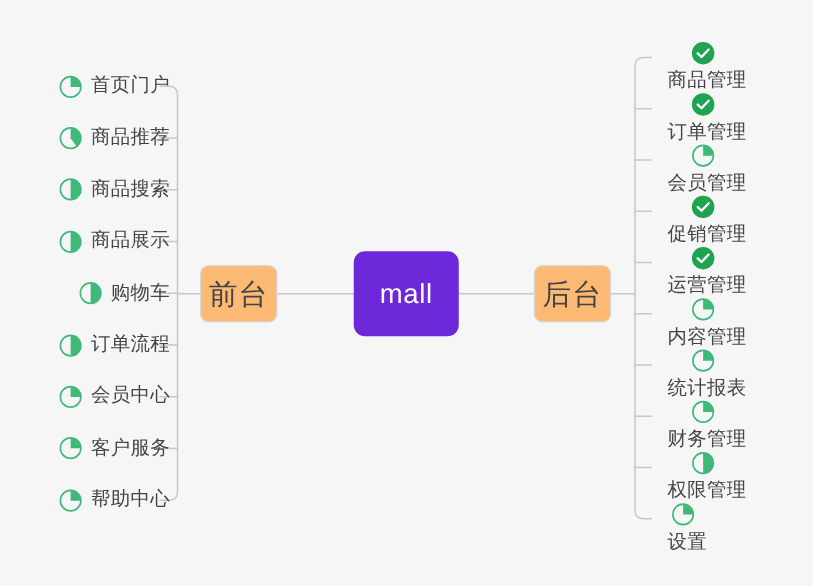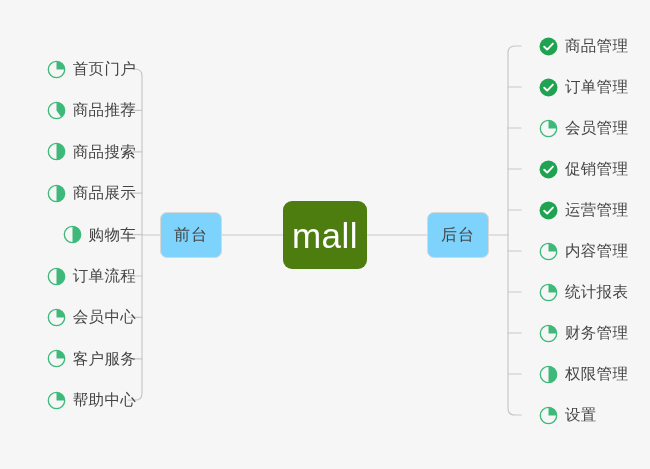--- a/index.html
+++ b/index.html
@@ -22,47 +22,47 @@
     white-space:nowrap;
   }
   .leaf .lbl{
     font-size:15.5px;
     color:#444444;
     line-height:26px;
     letter-spacing:0.3px;
   }
   .leaf.left{ right:0; flex-direction:row; }
   .leaf.left .lbl{ margin-left:7px; }
-  .leaf.right{ left:12px; }
+  .leaf.right{ left:0; flex-direction:column; }
   .leaf.right .lbl{ margin-left:7px; }
 
   .col-left{ position:absolute; left:0; top:0; width:136px; height:376px; }
   .col-right{ position:absolute; left:527px; top:0; width:123px; height:469px; }
 
   
   .ico{ width:19px;height:19px;flex:0 0 19px; display:block; }
 
   
   .node{
     position:absolute;
     box-sizing:border-box;
     display:flex;align-items:center;justify-content:center;
     border-radius:7px;
   }
   .node.plain{
-    background:#7dd3fc;
+    background:#fdba74;
     border:1px solid #d8d8d8;
     color:#444444;
-    font-size:16px;
+    font-size:23px;
     letter-spacing:1px;
   }
   .node.root{
-    background:#4d7c0f;
+    background:#6d28d9;
     color:#ffffff;
-    font-size:35px;
+    font-size:22px;
     border-radius:9px;
     letter-spacing:0.5px;
   }
   .node .ntxt{ line-height:1; }
 </style>
 </head>
 <body>
 
 <div id="canvas">
 

